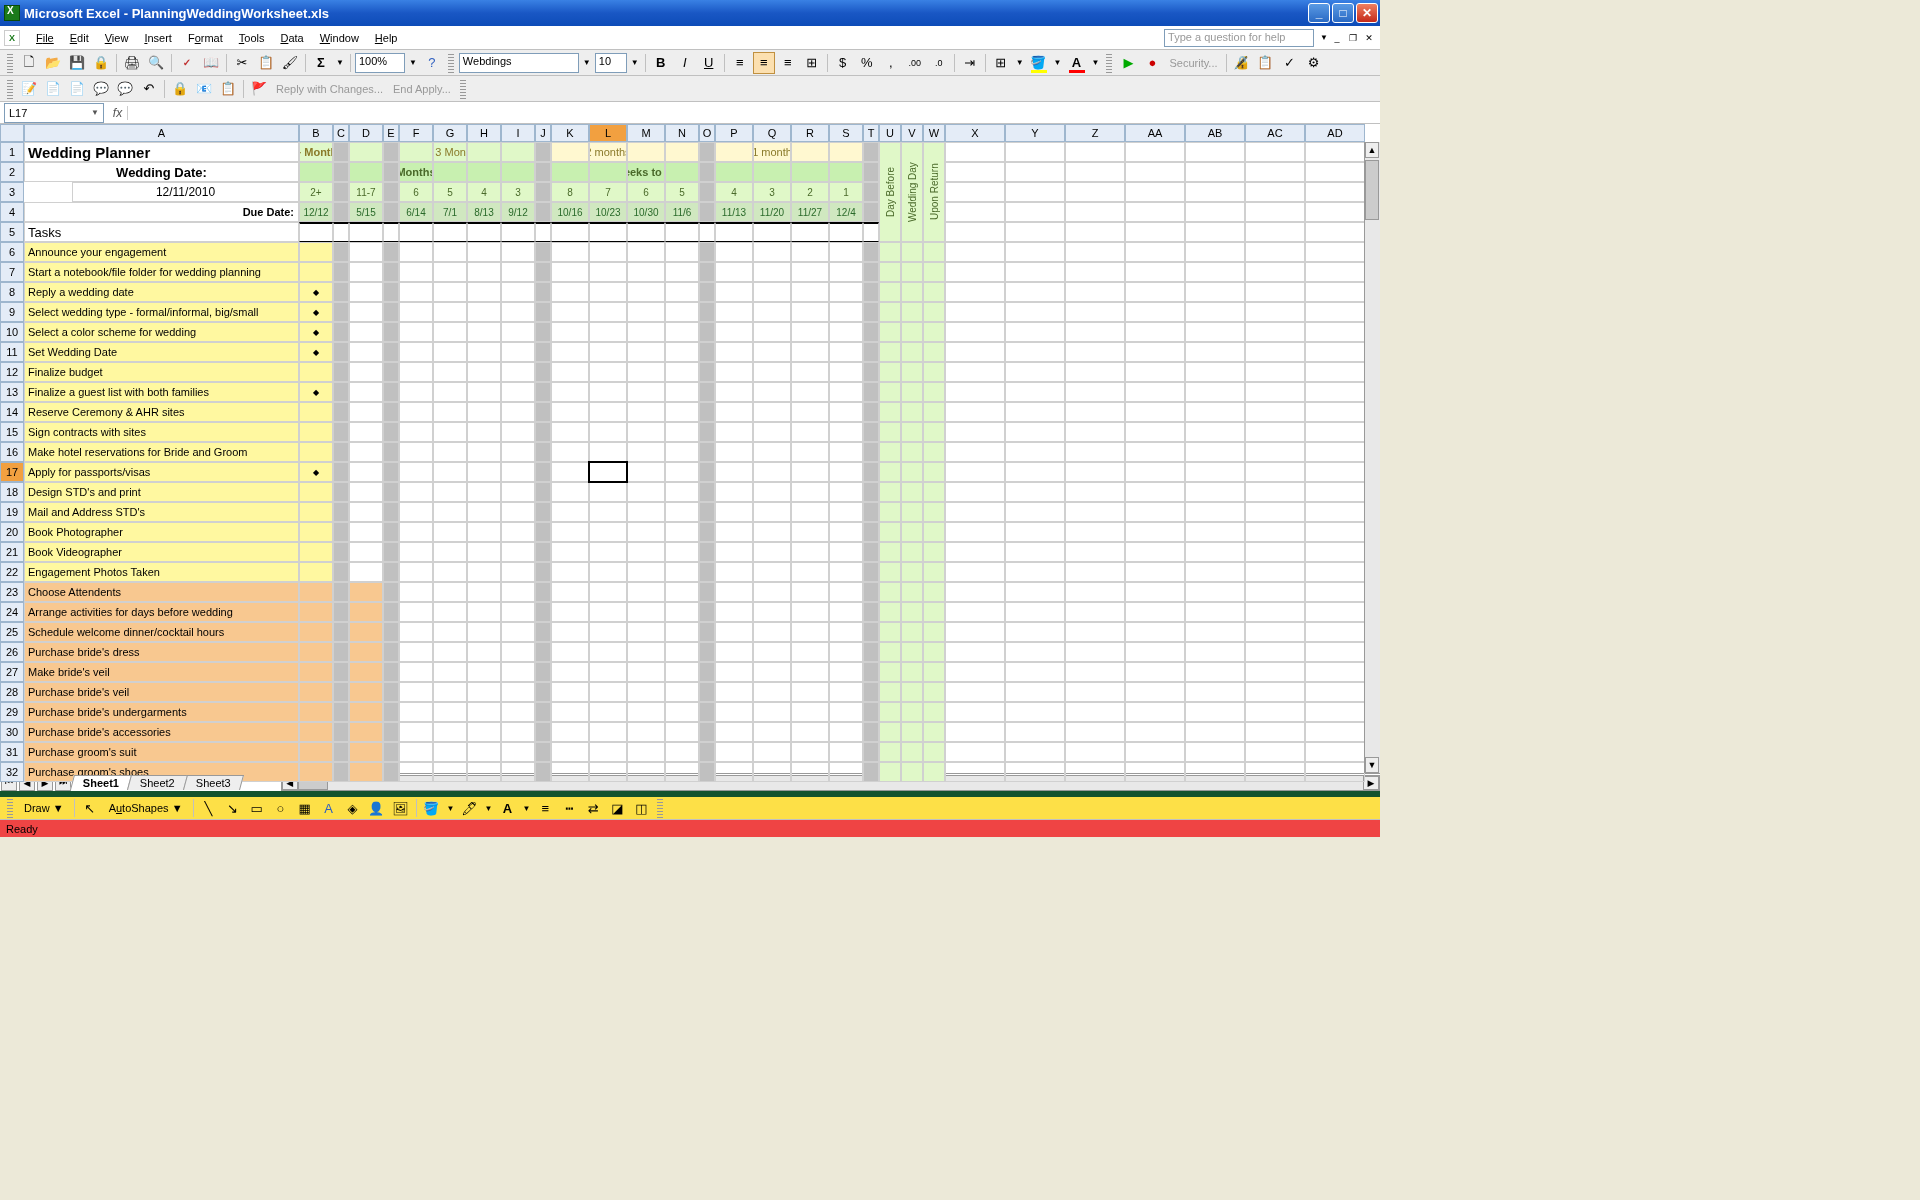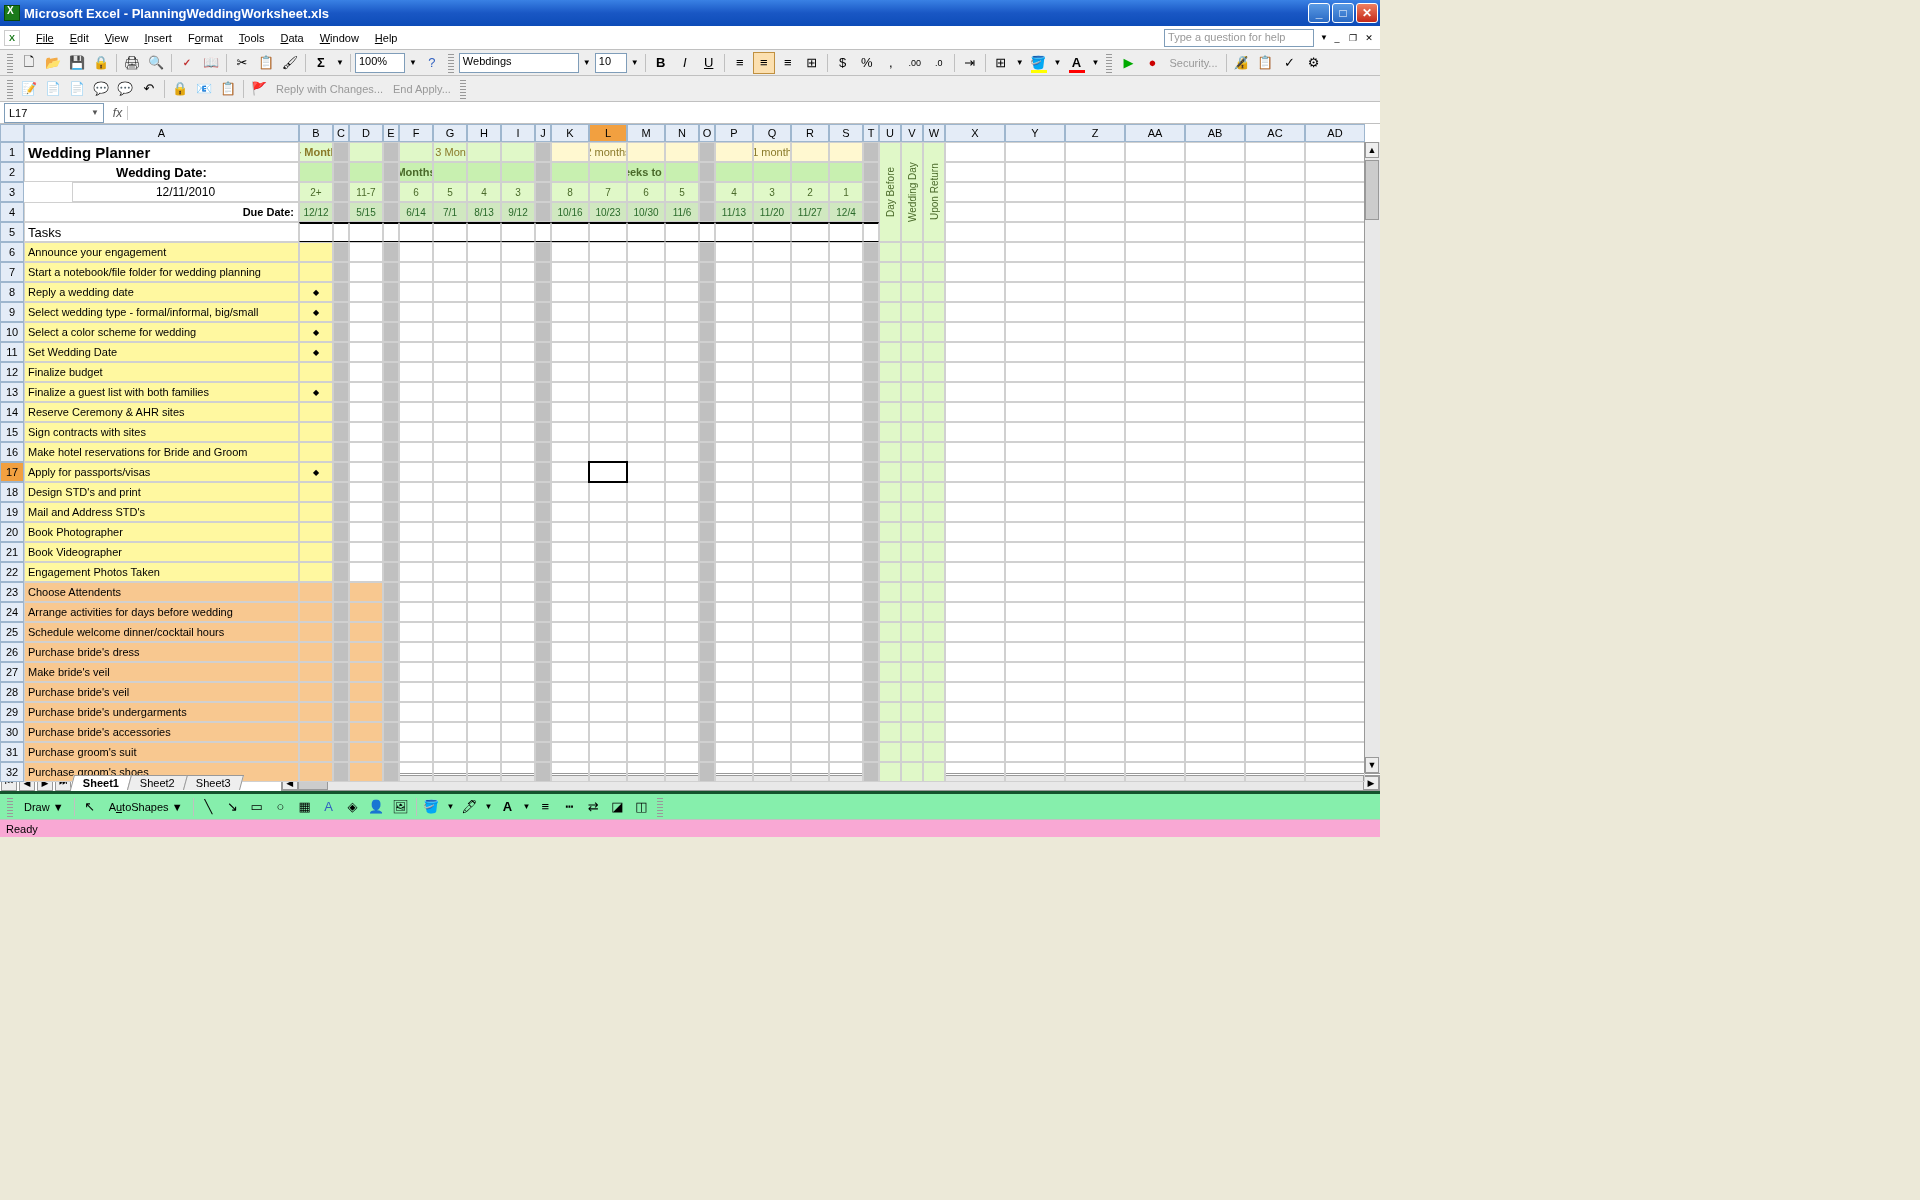--- a/index.html
+++ b/index.html
@@ -82,25 +82,25 @@
 .navbtn { width:16px; height:16px; display:flex; align-items:center; justify-content:center; border:1px solid #999; font-size:9px; margin:0 1px; background:#eee;}
 .tab { padding:1px 10px; border:1px solid #999; border-bottom:none; background:#eee; margin-right:-1px; position:relative; transform:skewX(-15deg);}
 .tab span { display:inline-block; transform:skewX(15deg);}
 .tab.active { background:#fff; font-weight:bold;}
 .hscroll-area { flex:1; display:flex; align-items:center; margin-left:40px;}
 .hscroll { height:16px; background:#e8e8e8; border:1px solid #999; display:flex; align-items:center;}
 .hscroll .arrow { width:16px; height:14px; background:#eee; border:1px solid #999; display:flex; align-items:center; justify-content:center; font-size:9px;}
 .hscroll .thumb { width:30px; height:14px; background:#ccc; border:1px solid #999;}
 
 
-.drawbar { height:28px; background:#86efac; border-top:3px solid #14532d; display:flex; align-items:center; padding:2px 4px; gap:2px;}
+.drawbar { height:28px; background:#fde047; border-top:6px solid #14532d; display:flex; align-items:center; padding:2px 4px; gap:2px;}
 .drawbtn-txt { padding:2px 6px; font-size:11px; cursor:default;}
 
 
-.statusbar { height:18px; background:#f9a8d4; border-top:1px solid #c0c0c0; display:flex; align-items:center; padding:0 6px; font-size:11px;}
+.statusbar { height:18px; background:#ef4444; border-top:1px solid #c0c0c0; display:flex; align-items:center; padding:0 6px; font-size:11px;}
 
 .vscroll { position:absolute; right:0; top:18px; bottom:0; width:16px; background:#e8e8e8; border-left:1px solid #999;}
 .vscroll .arrow { width:14px; height:16px; background:#eee; border:1px solid #999; display:flex; align-items:center; justify-content:center; font-size:9px;}
 .vscroll .thumb { width:14px; height:60px; background:#ccc; border:1px solid #999; margin-top:2px;}
 </style>
 </head>
 <body>
 
 <div class="titlebar">
   <div class="xl-icon"></div>

